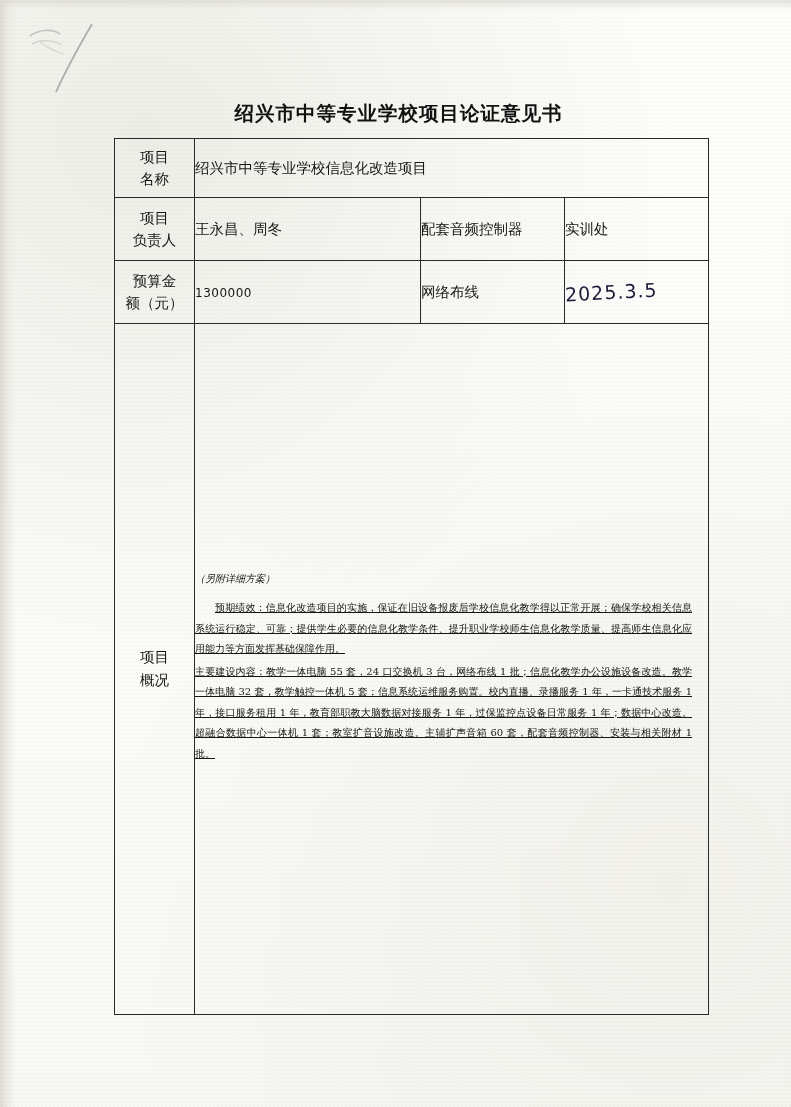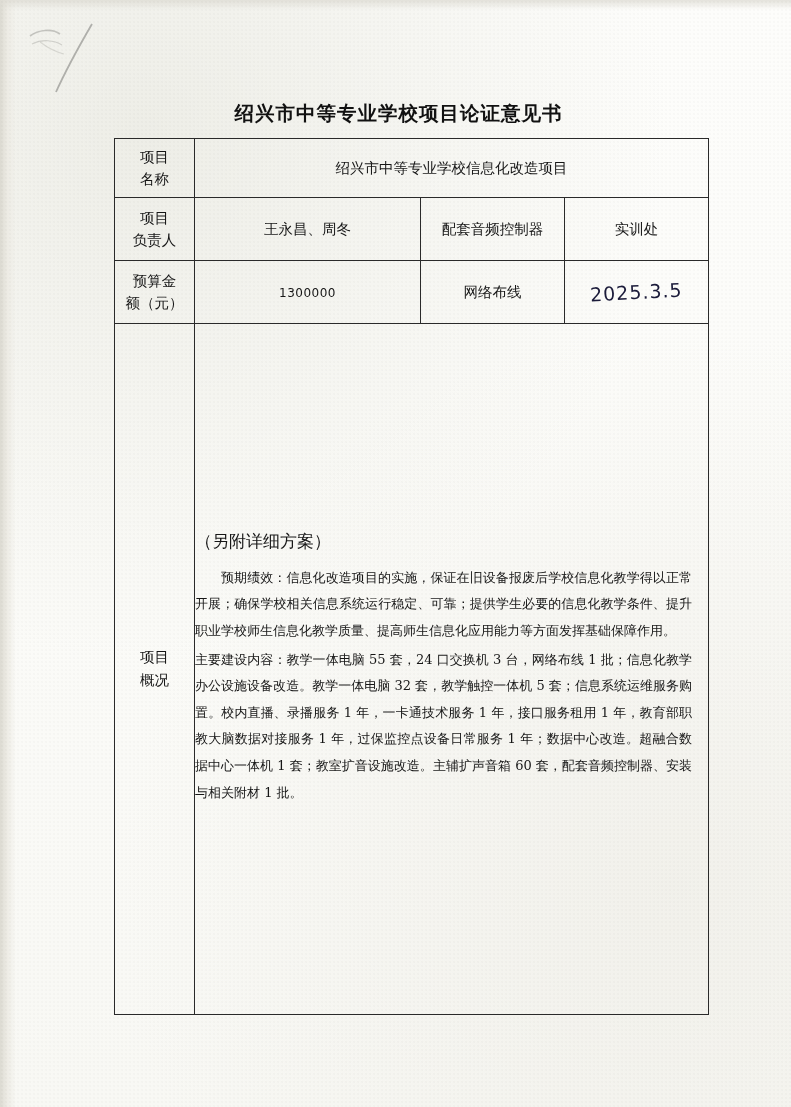--- a/index.html
+++ b/index.html
@@ -74,21 +74,20 @@
     vertical-align: middle;
     font-size: 14.5px;
     color: #161616;
   }
   .lbl {
     text-align: center;
     line-height: 1.55;
     font-size: 14.5px;
   }
   .ctr {
-    text-align: center;
   }
   .cell-pad {
     padding: 10px 8px;
   }
   .row-name td { height: 58px; }
   .row-leader td { height: 62px; }
   .row-budget td { height: 62px; }
 
   .hand {
     font-family: "DejaVu Sans", "Liberation Sans", sans-serif;
@@ -109,29 +108,31 @@
     line-height: 1.6;
     vertical-align: middle;
     width: 80px;
   }
   .overview-body {
     vertical-align: top;
     padding: 14px 16px 10px 16px;
     height: 690px;
   }
   .note {
-    font-size: 17px;
+    font-size: 10px;
     margin-bottom: 12px;
+    font-style: italic;
   }
   .para {
-    font-size: 13px;
+    font-size: 10px;
     line-height: 2.05;
     text-align: justify;
     text-justify: inter-ideograph;
     margin: 0 16px 2px 0;
+    text-decoration: underline;
   }
   .para.indent {
     text-indent: 2em;
   }
   
   .noise {
     position: absolute;
     inset: 0;
     pointer-events: none;
     background-image:

